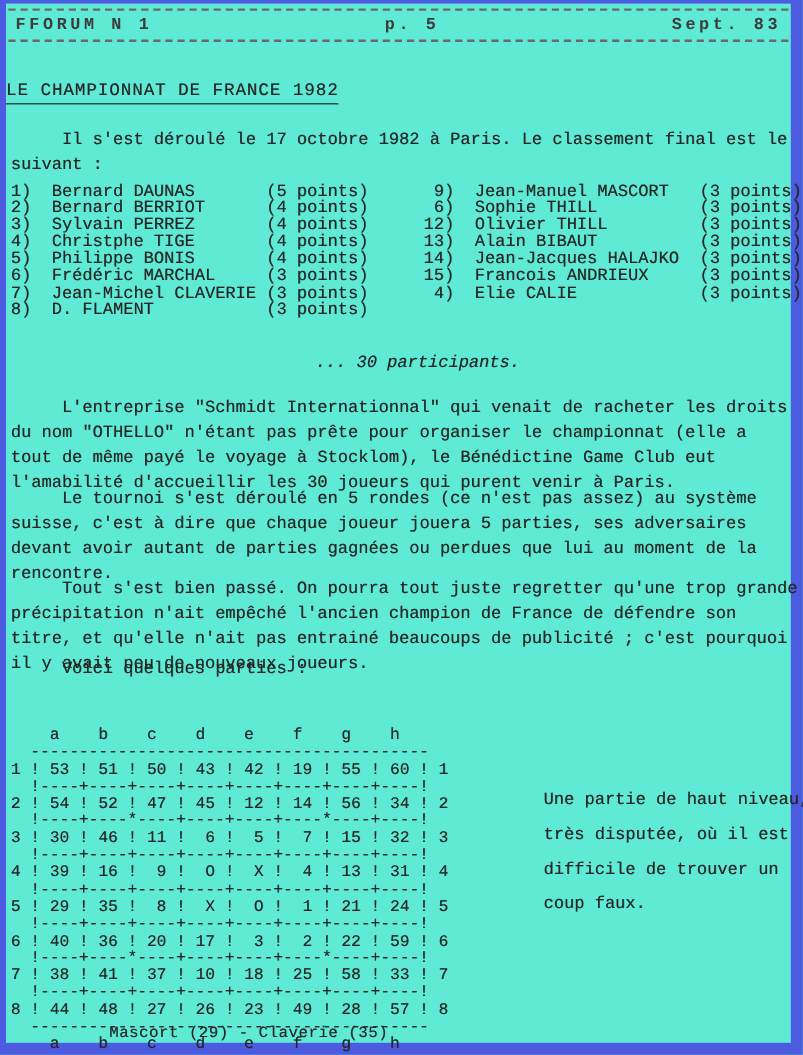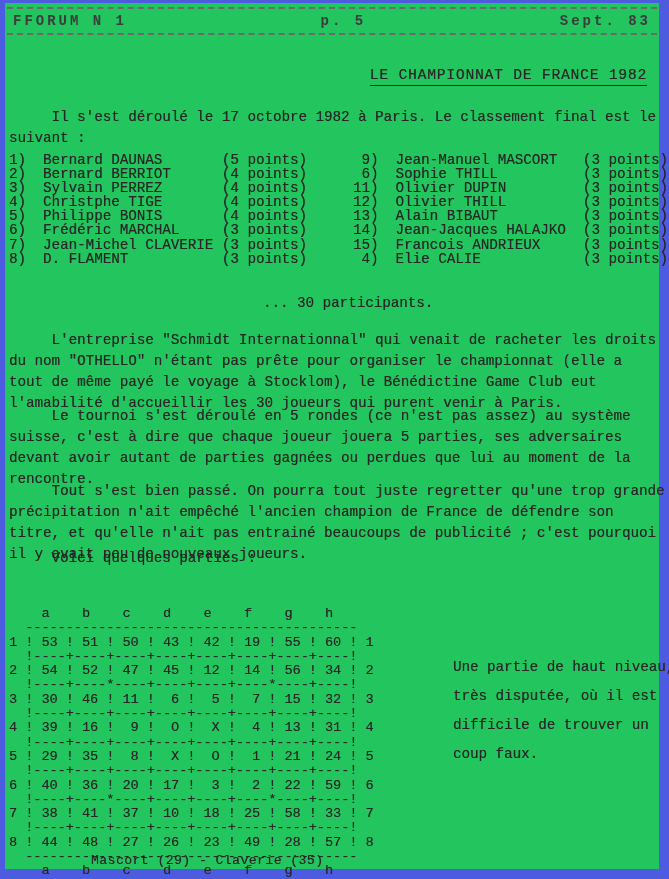--- a/index.html
+++ b/index.html
@@ -6,37 +6,37 @@
   body{
     width:669px;height:879px;
     background:#4c5be0;
     position:relative;
     font-family:"Liberation Mono","DejaVu Sans Mono",monospace;
     overflow:hidden;
   }
   .page{
     position:absolute;
     top:3px;left:5px;right:10px;bottom:10px;
-    background:#22c55e;
+    background:#5eead4;
     color:#262626;
   }
   .abs{position:absolute;}
   .ink{color:#262626;text-shadow:0.3px 0 0 rgba(40,40,40,0.55);}
   
   .header-band{
     left:2px;right:2px;top:4px;height:28px;
     border-top:2px dashed #6a6a6a;
     border-bottom:2px dashed #6a6a6a;
     display:flex;align-items:center;justify-content:space-between;
     padding:0 6px;box-sizing:border-box;
     font-weight:bold;font-size:14px;letter-spacing:3px;
     color:#3c3c3c;
   }
   
-  .title-row{left:0;right:12px;top:63px;text-align:right;}
+  .title-row{left:0;right:0;top:63px;text-align:left;}
   .title-row span{
     font-size:14.6px;letter-spacing:0.8px;
     border-bottom:1.6px solid #2a2a2a;
     padding-bottom:2px;
   }
   pre, .pre{
     margin:0;white-space:pre;
     font-family:inherit;
   }
   .body-text{font-size:14.2px;line-height:21px;}
@@ -73,29 +73,28 @@
       <div class="rank-line">4)  Christphe TIGE       (4 points)</div>
       <div class="rank-line">5)  Philippe BONIS       (4 points)</div>
       <div class="rank-line">6)  Frédéric MARCHAL     (3 points)</div>
       <div class="rank-line">7)  Jean-Michel CLAVERIE (3 points)</div>
       <div class="rank-line">8)  D. FLAMENT           (3 points)</div>
     </div>
 
   <div class="abs rank-col ink" style="left:348px;top:150px;">
       <div class="rank-line"> 9)  Jean-Manuel MASCORT   (3 points)</div>
       <div class="rank-line">6)  Sophie THILL          (3 points)</div>
-      <div class="rank-line">11)  Olivier DUPIN         (3 points)</div>
       <div class="rank-line">12)  Olivier THILL         (3 points)</div>
       <div class="rank-line">13)  Alain BIBAUT          (3 points)</div>
       <div class="rank-line">14)  Jean-Jacques HALAJKO  (3 points)</div>
       <div class="rank-line">15)  Francois ANDRIEUX     (3 points)</div>
       <div class="rank-line">4)  Elie CALIE            (3 points)</div>
     </div>
 
-  <div class="abs participants ink" style="left:258px;top:292px;">...   30 participants.</div>
+  <div class="abs participants ink" style="left:258px;top:292px;font-style:italic;">...   30 participants.</div>
 
   <pre class="abs body-text ink" style="left:4px;top:327px;">     L'entreprise "Schmidt Internationnal" qui venait de racheter les droits
 du nom "OTHELLO" n'étant pas prête pour organiser le championnat (elle a
 tout de même payé le voyage à Stocklom), le Bénédictine Game Club eut
 l'amabilité d'accueillir les 30 joueurs qui purent venir à Paris.</pre>
 
   <pre class="abs body-text ink" style="left:4px;top:403px;">     Le tournoi s'est déroulé en 5 rondes (ce n'est pas assez) au système
 suisse, c'est à dire que chaque joueur jouera 5 parties, ses adversaires
 devant avoir autant de parties gagnées ou perdues que lui au moment de la
 rencontre.</pre>

